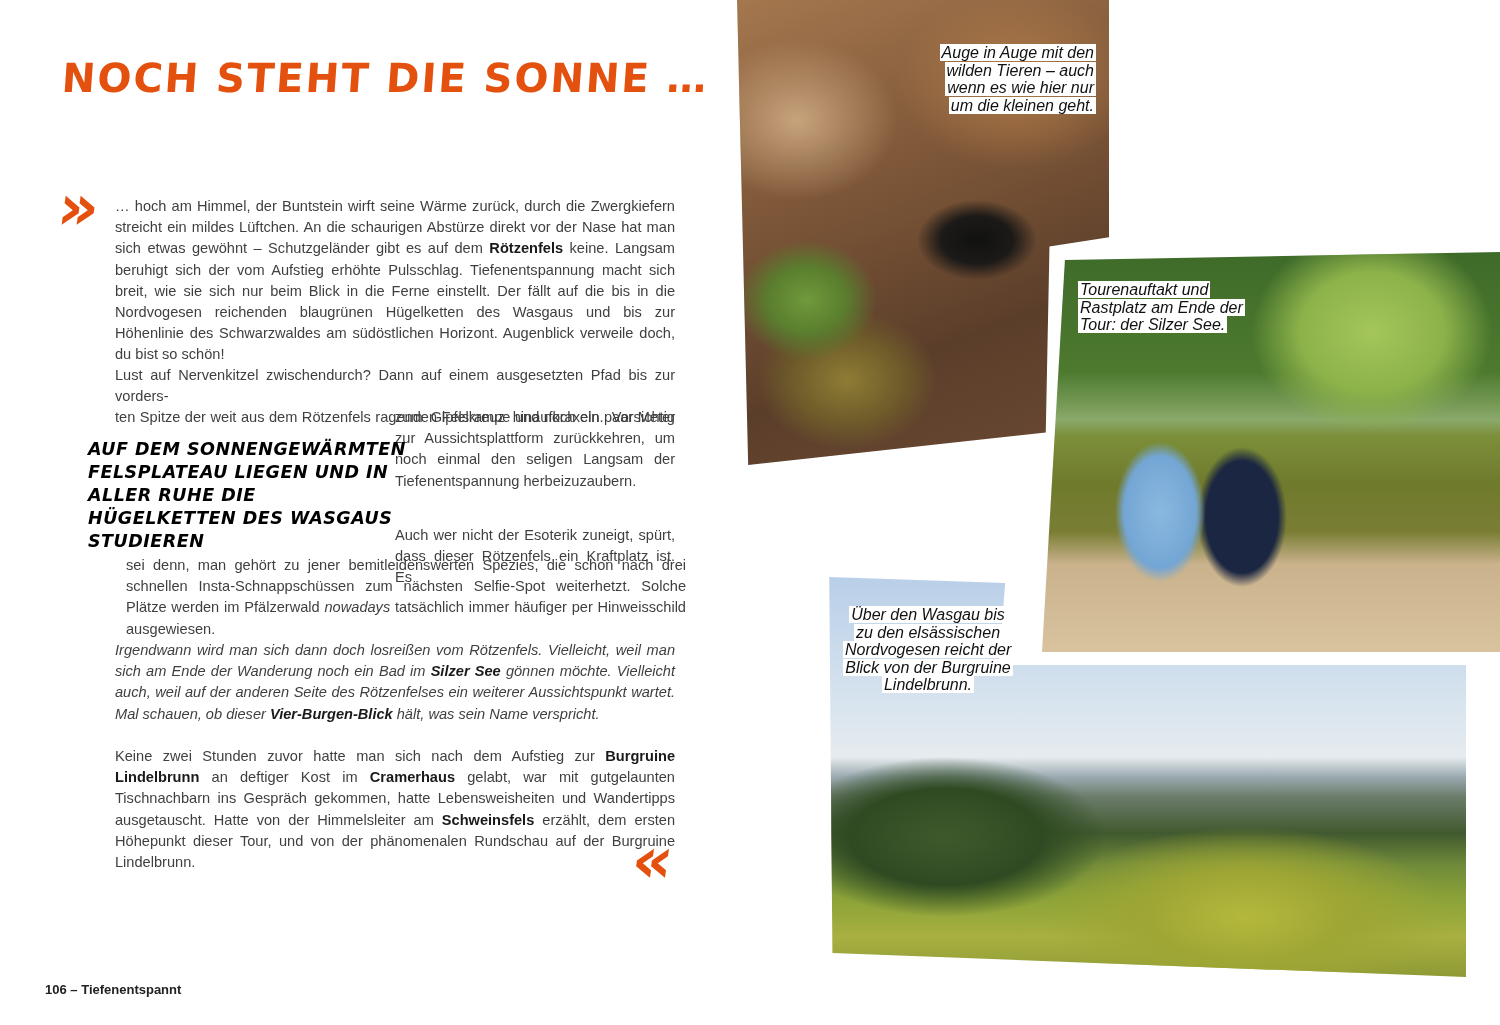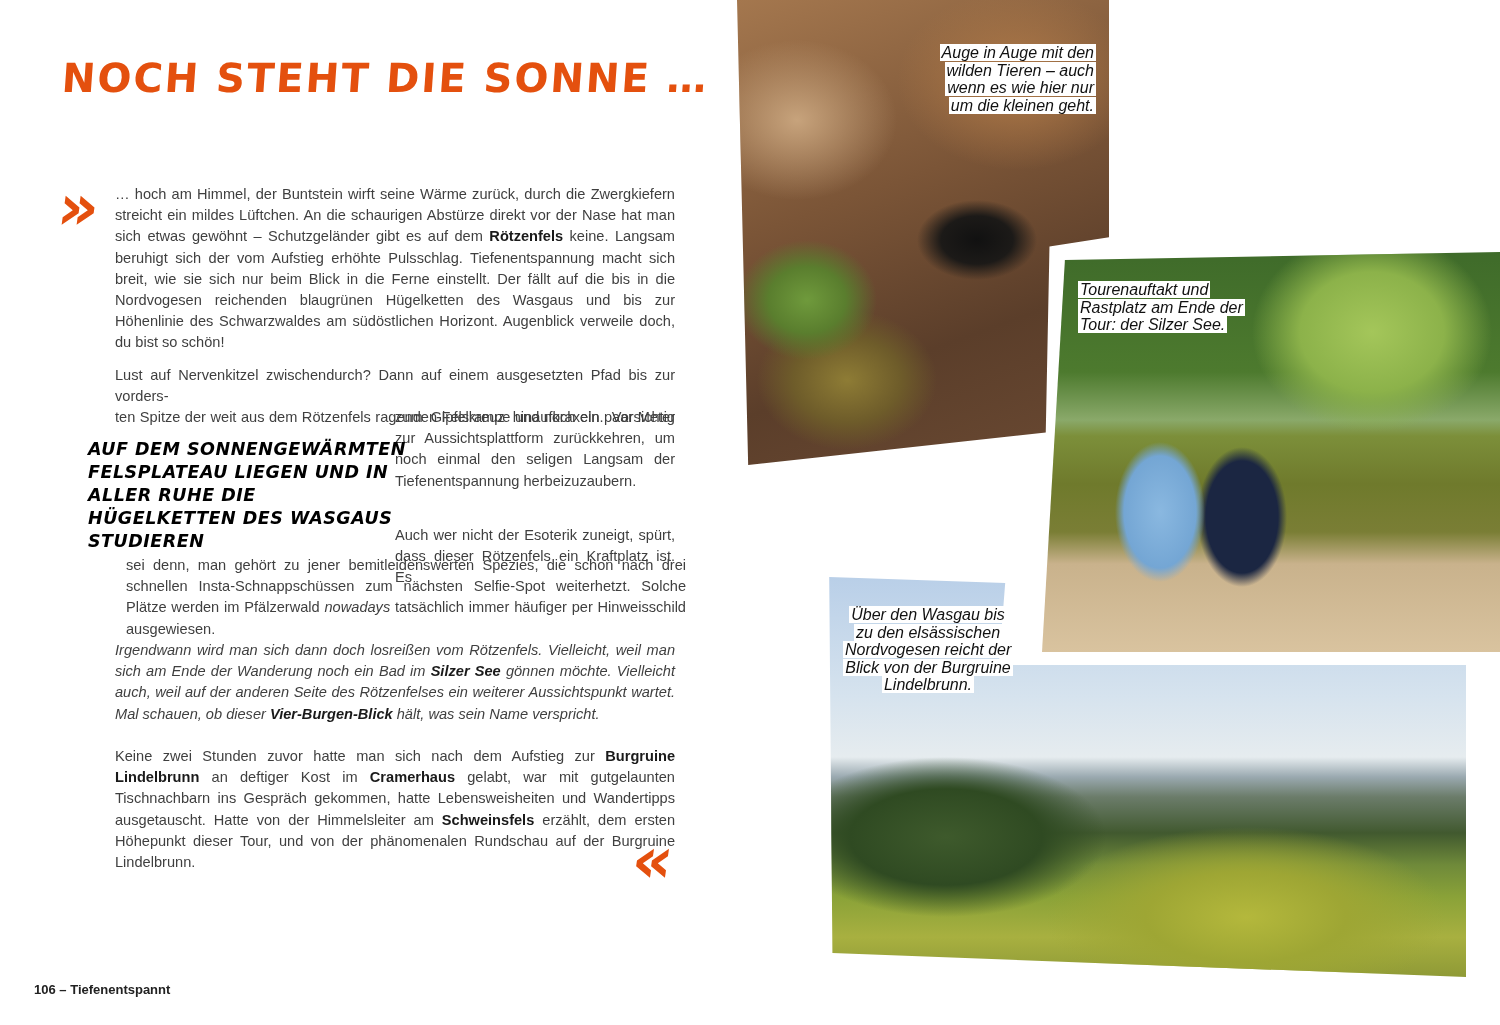--- a/index.html
+++ b/index.html
@@ -22,38 +22,38 @@
     transform: skewX(-8deg);
   }
   .quote-open { left: 58px; top: 175px; }
   .quote-close { left: 632px; top: 828px; }
 
   .body-text {
     position: absolute; font-size: 14.6px; line-height: 21.2px; color: #3f3f3f;
     text-align: justify;
   }
   .body-text b { color: #1a1a1a; }
-  .p1 { left: 115px; top: 184px; width: 560px; }
+  .p1 { left: 115px; top: 196px; width: 560px; }
   .p2a { left: 115px; top: 365px; width: 560px; }
   .p2b { left: 395px; top: 407px; width: 280px; }
   .p3a { left: 395px; top: 513px; width: 280px; margin-top: 12px; }
   .p3b { left: 126px; top: 555px; width: 560px; }
   .p4 { left: 115px; top: 640px; width: 560px; font-style: italic; }
   .p5 { left: 115px; top: 746px; width: 560px; }
   .line { display: block; text-align: justify; text-align-last: justify; }
 
   .pullquote {
     position: absolute; left: 60px; top: 438px; width: 320px;
     font-family: "DejaVu Sans", sans-serif; font-weight: bold; font-style: italic;
     font-size: 17.5px; line-height: 23px; color: #000000;
     text-transform: uppercase; letter-spacing: 0.5px; margin-left: 28px;
   }
 
   .footer {
-    position: absolute; left: 34px; top: 982px;
+    position: absolute; left: 45px; top: 982px;
     font-size: 13px; color: #222; font-weight: bold;
   }
   .footer span { font-weight: normal; }
 
   
   .photo { position: absolute; overflow: hidden; }
   .photo-beetle {
     left: 737px; top: 0px; width: 372px; height: 465px;
     clip-path: polygon(0 0, 100% 0, 100% 51%, 84% 53%, 83% 93%, 3% 100%);
     background:

